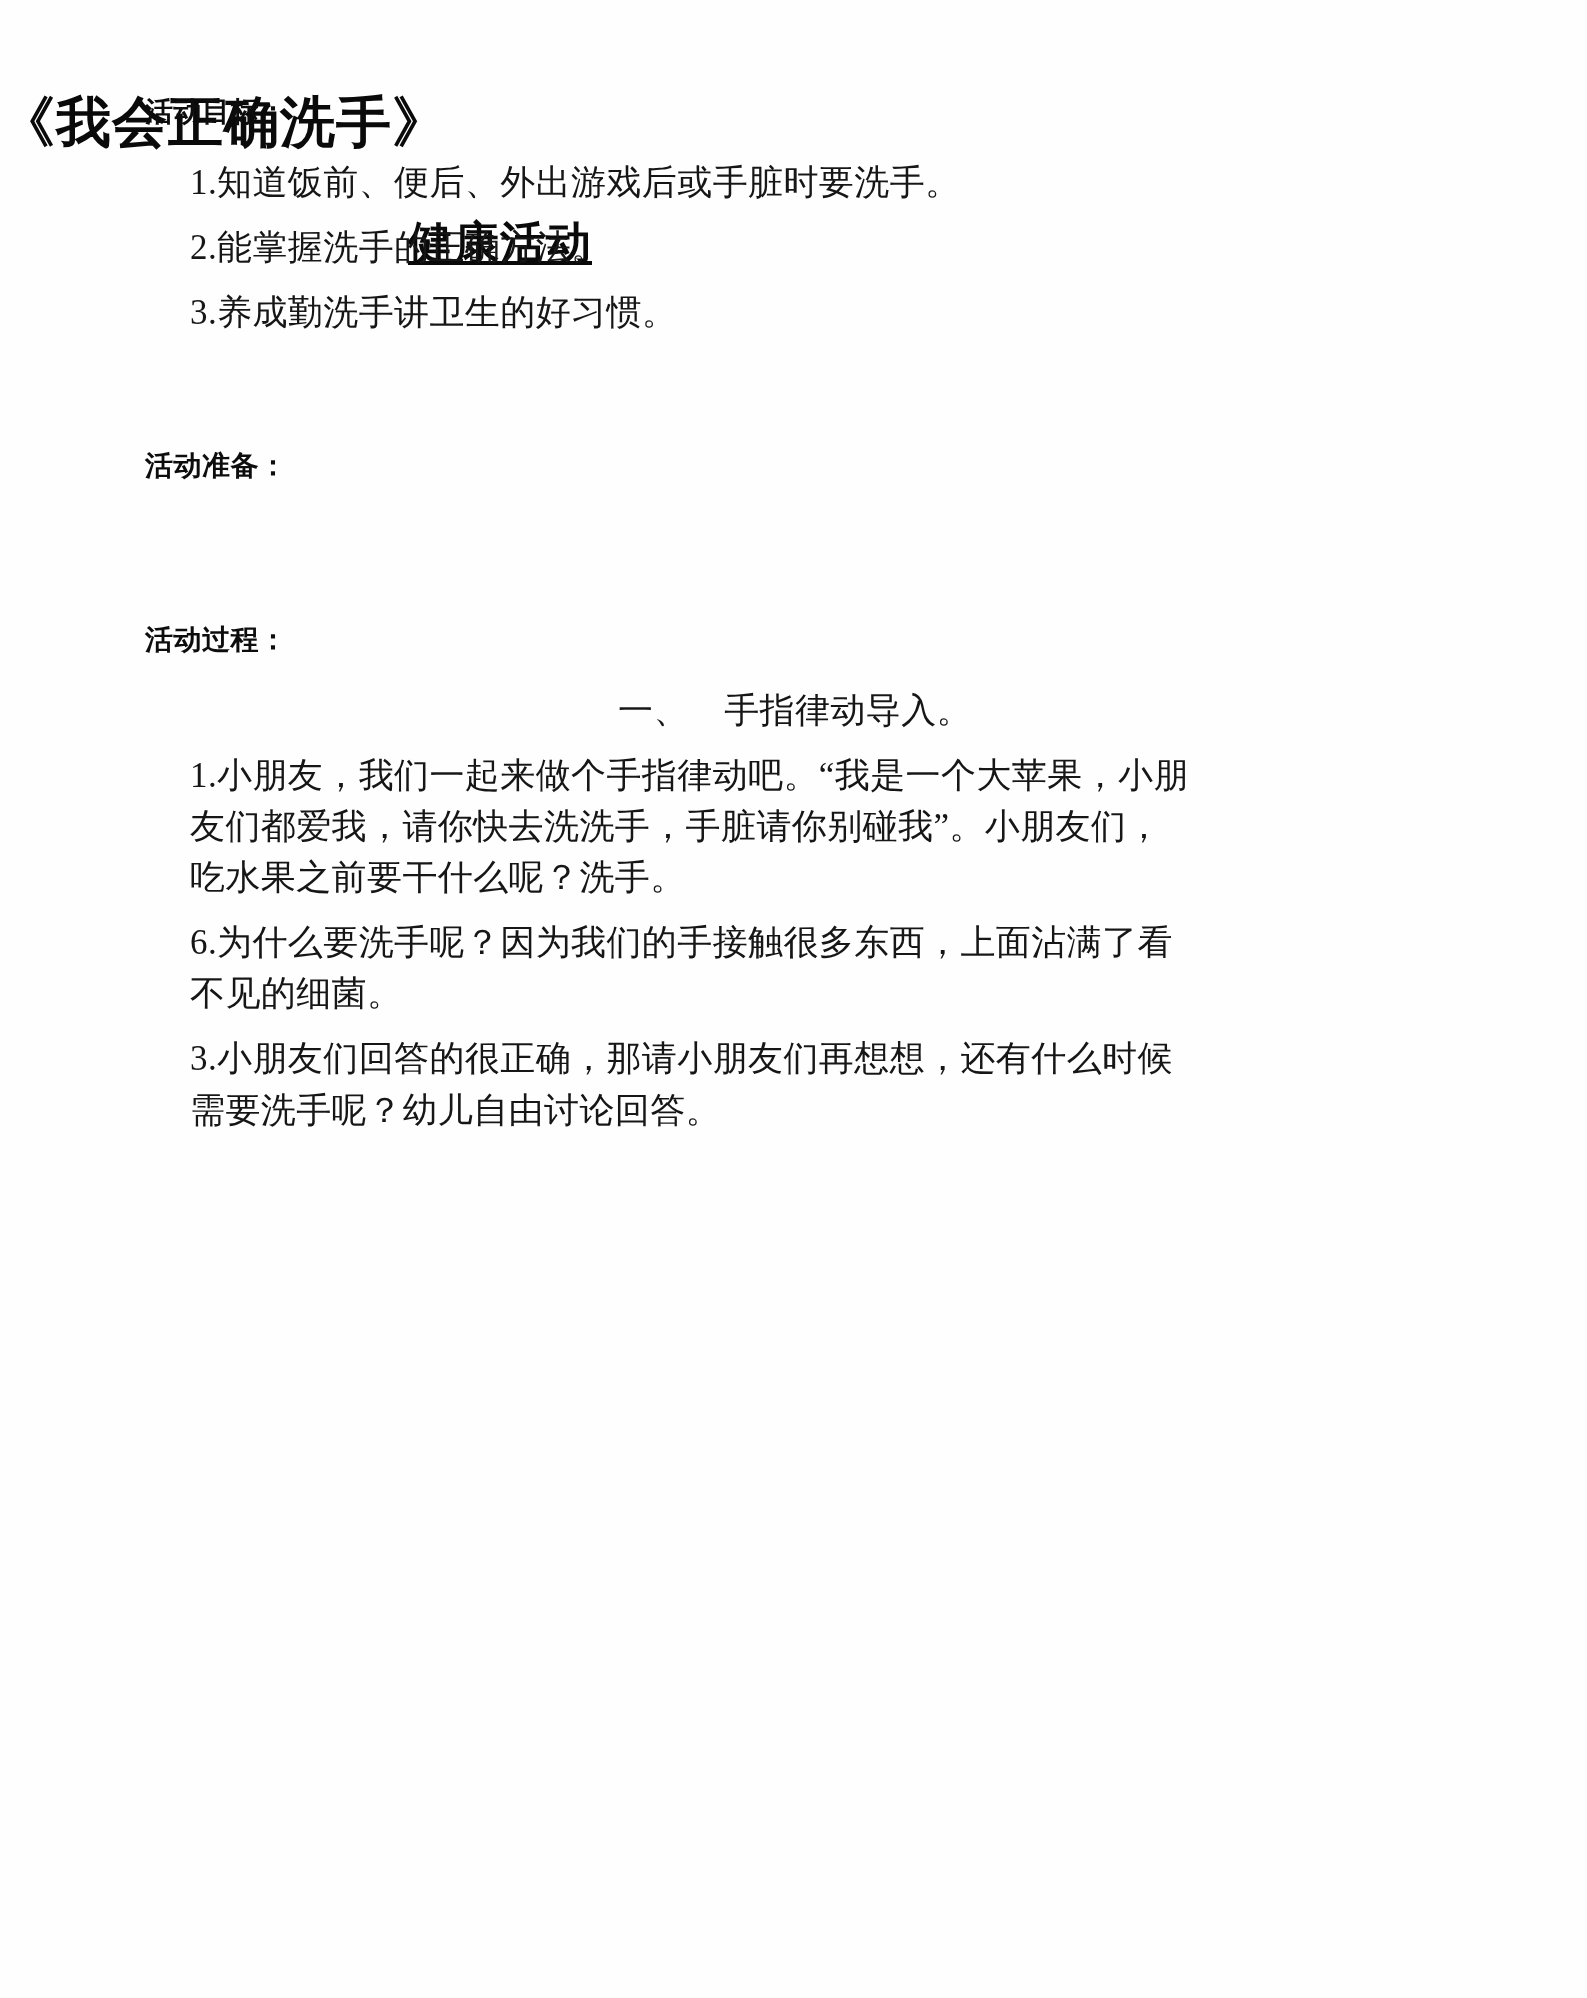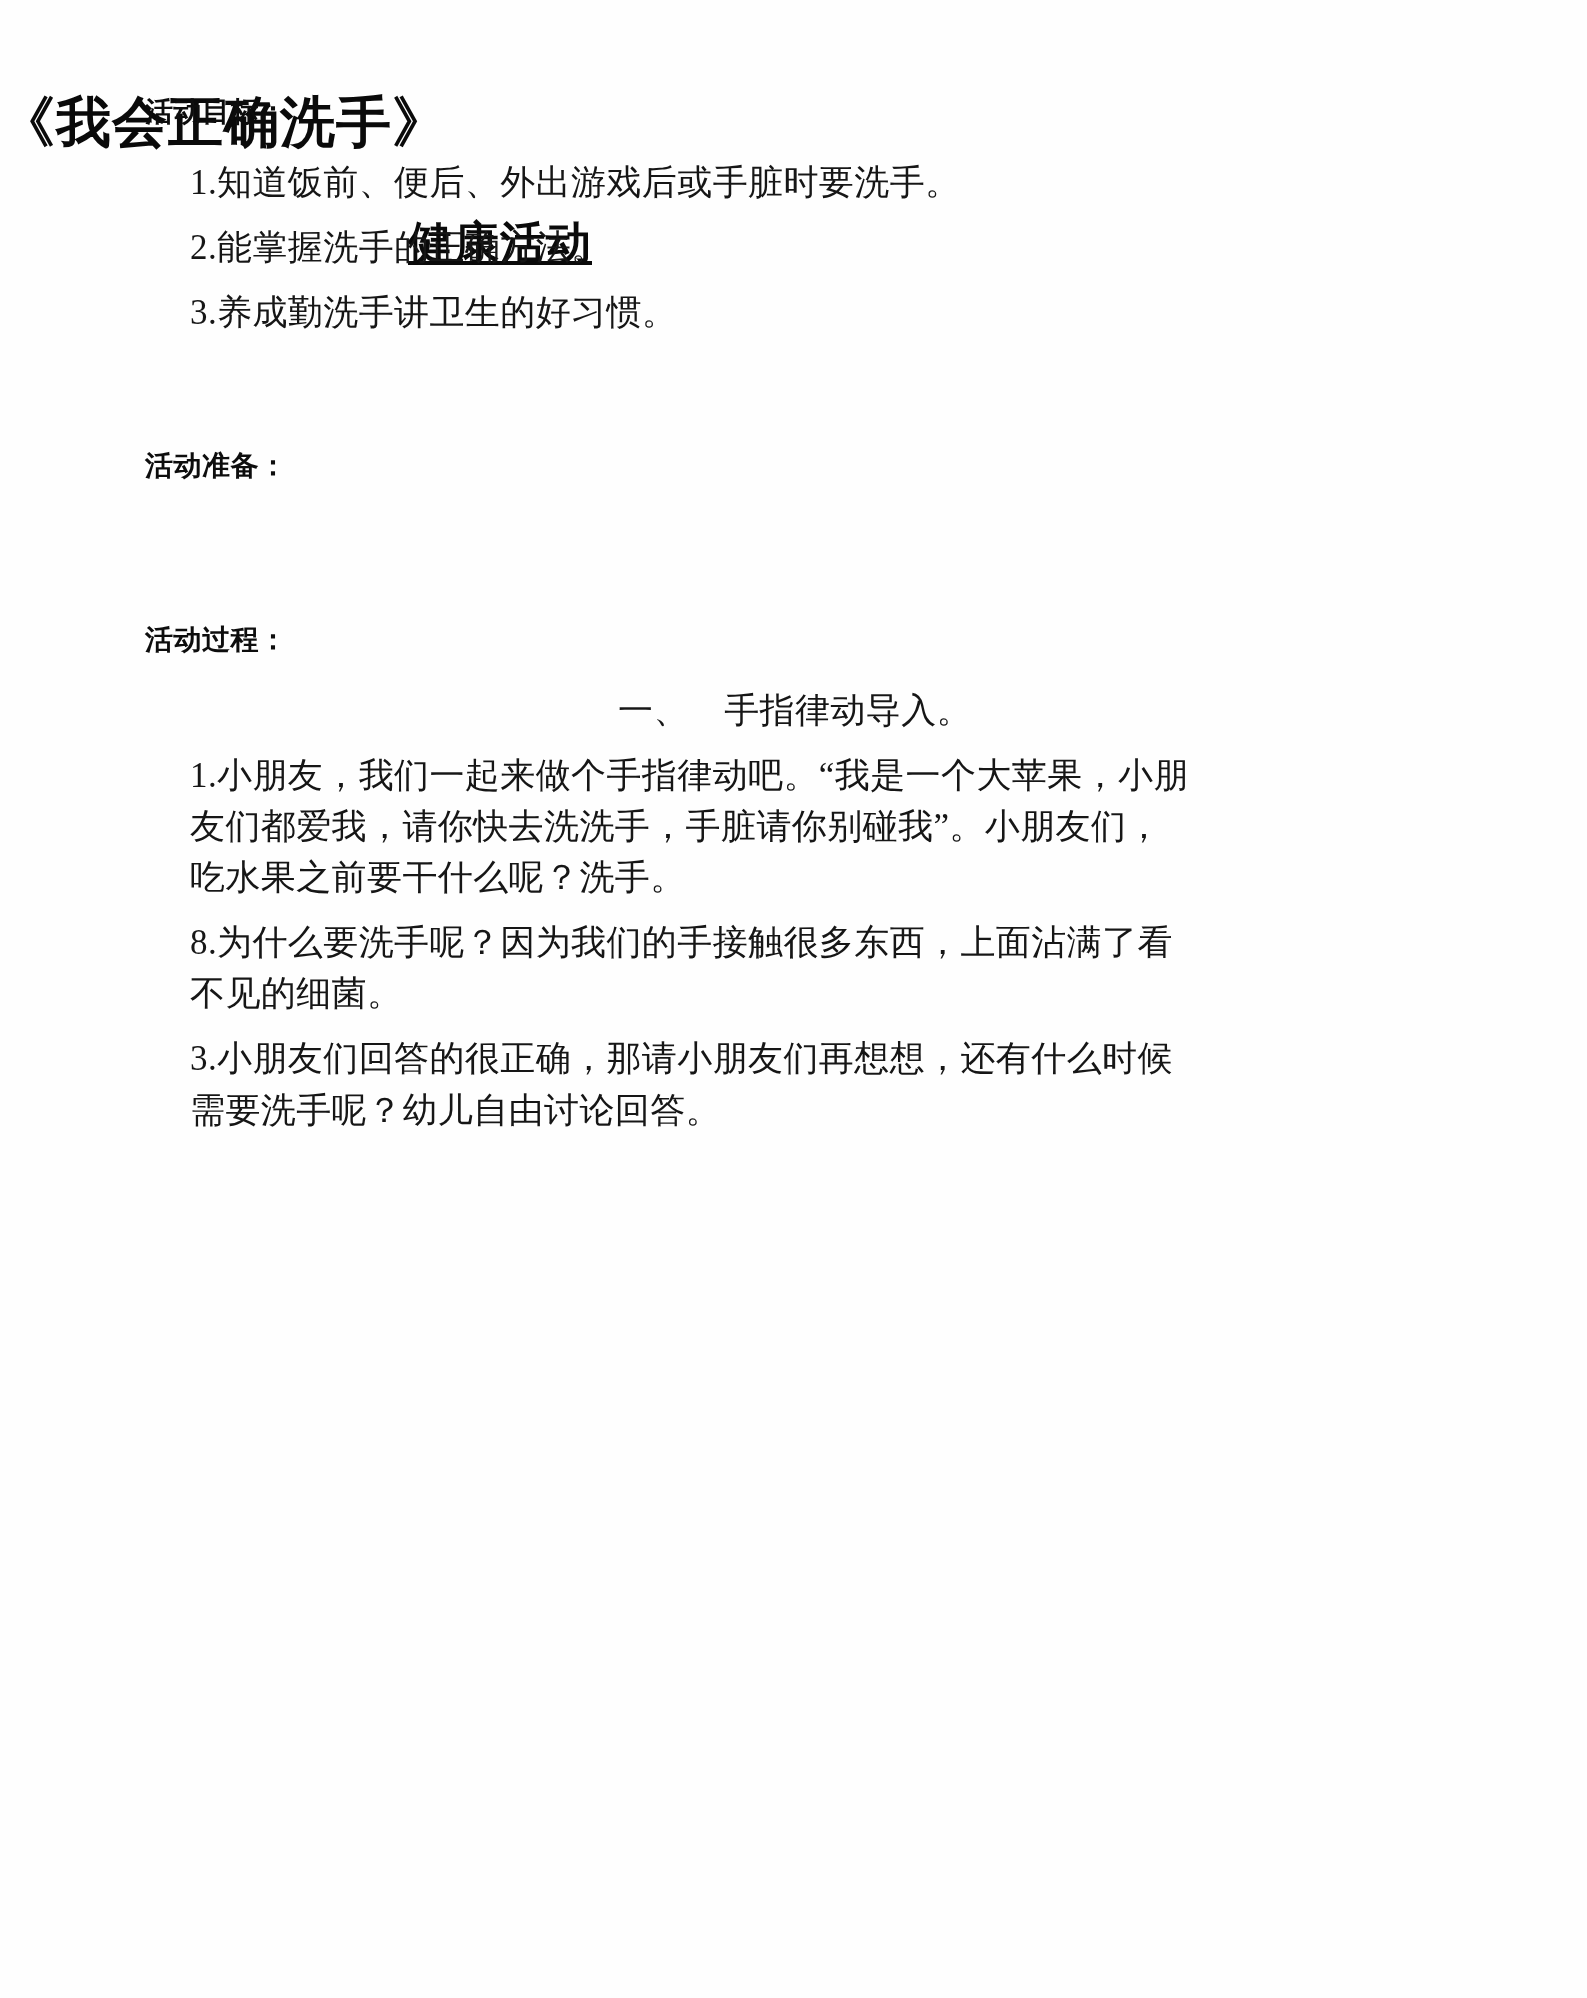--- a/index.html
+++ b/index.html
@@ -157,20 +157,20 @@
     <div class="gap-s"></div>
 
     <div class="roman-item">一、　手指律动导入。</div>
 
     <div class="gap-xs"></div>
 
     <div class="list-item block-target">1.小朋友，我们一起来做个手指律动吧。“我是一个大苹果，小朋友们都爱我，请你快去洗洗手，手脏请你别碰我”。小朋友们，吃水果之前要干什么呢？洗手。</div>
 
     <div class="gap-xs"></div>
 
-    <div class="list-item block-target">8.为什么要洗手呢？因为我们的手接触很多东西，上面沾满了看不见的细菌。</div>
+    <div class="list-item block-target">6.为什么要洗手呢？因为我们的手接触很多东西，上面沾满了看不见的细菌。</div>
 
     <div class="gap-xs"></div>
 
     <div class="list-item block-target">3.小朋友们回答的很正确，那请小朋友们再想想，还有什么时候需要洗手呢？幼儿自由讨论回答。</div>
 
   </div>
 </div>
 
 </body></html>

